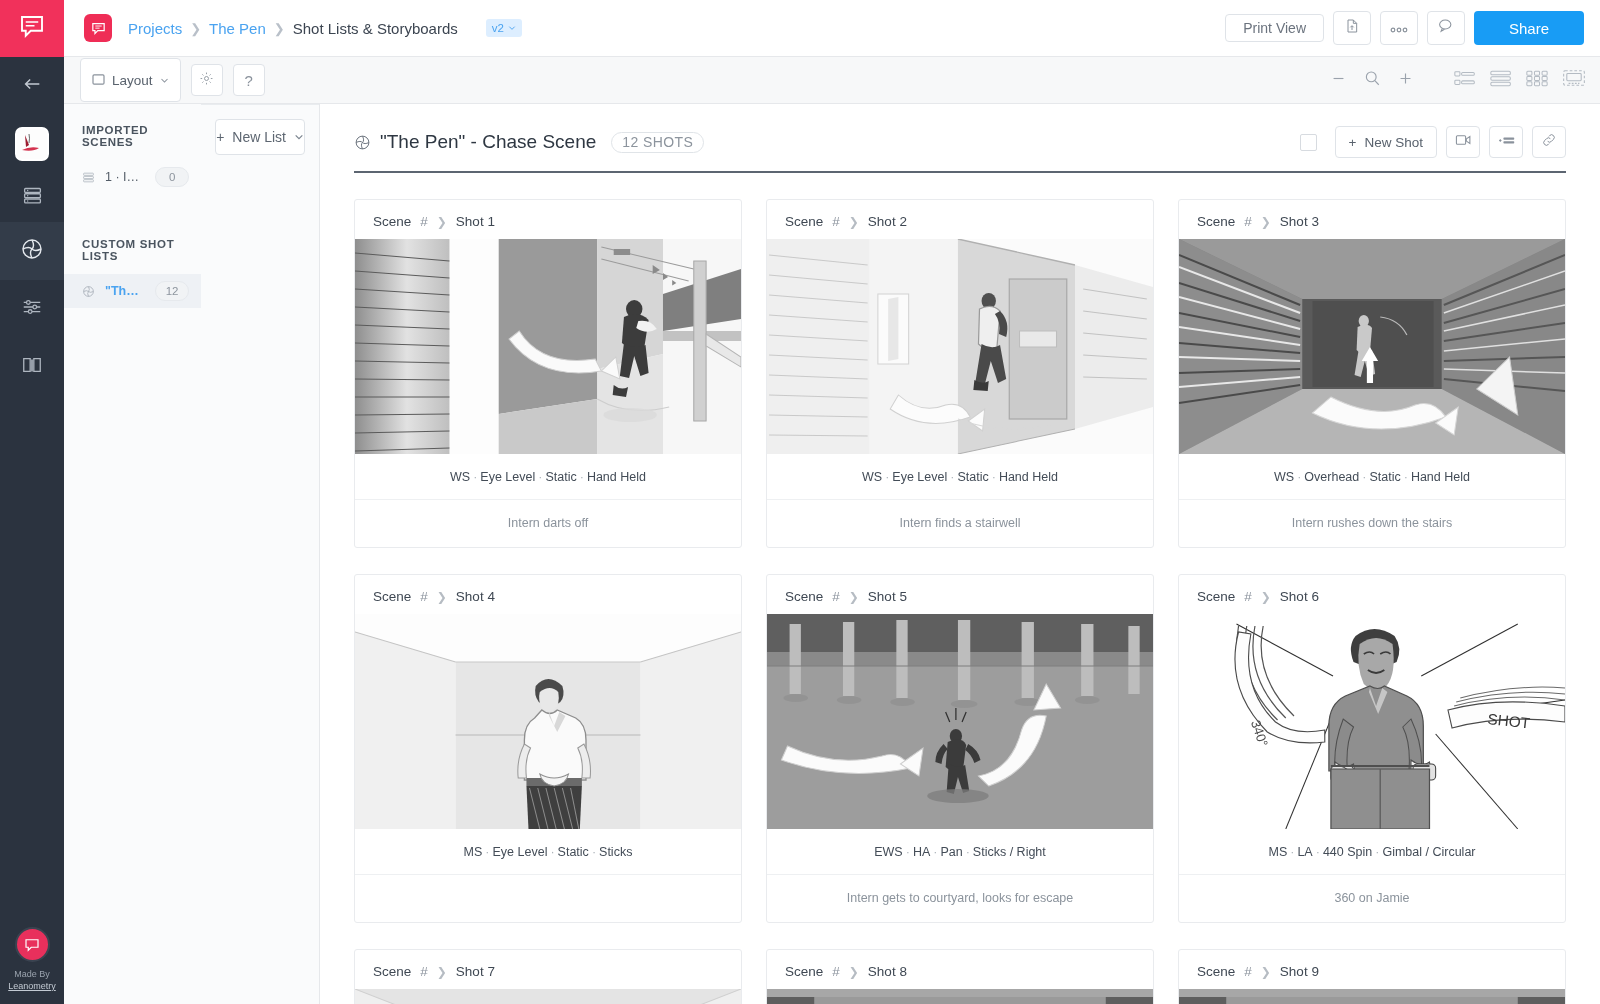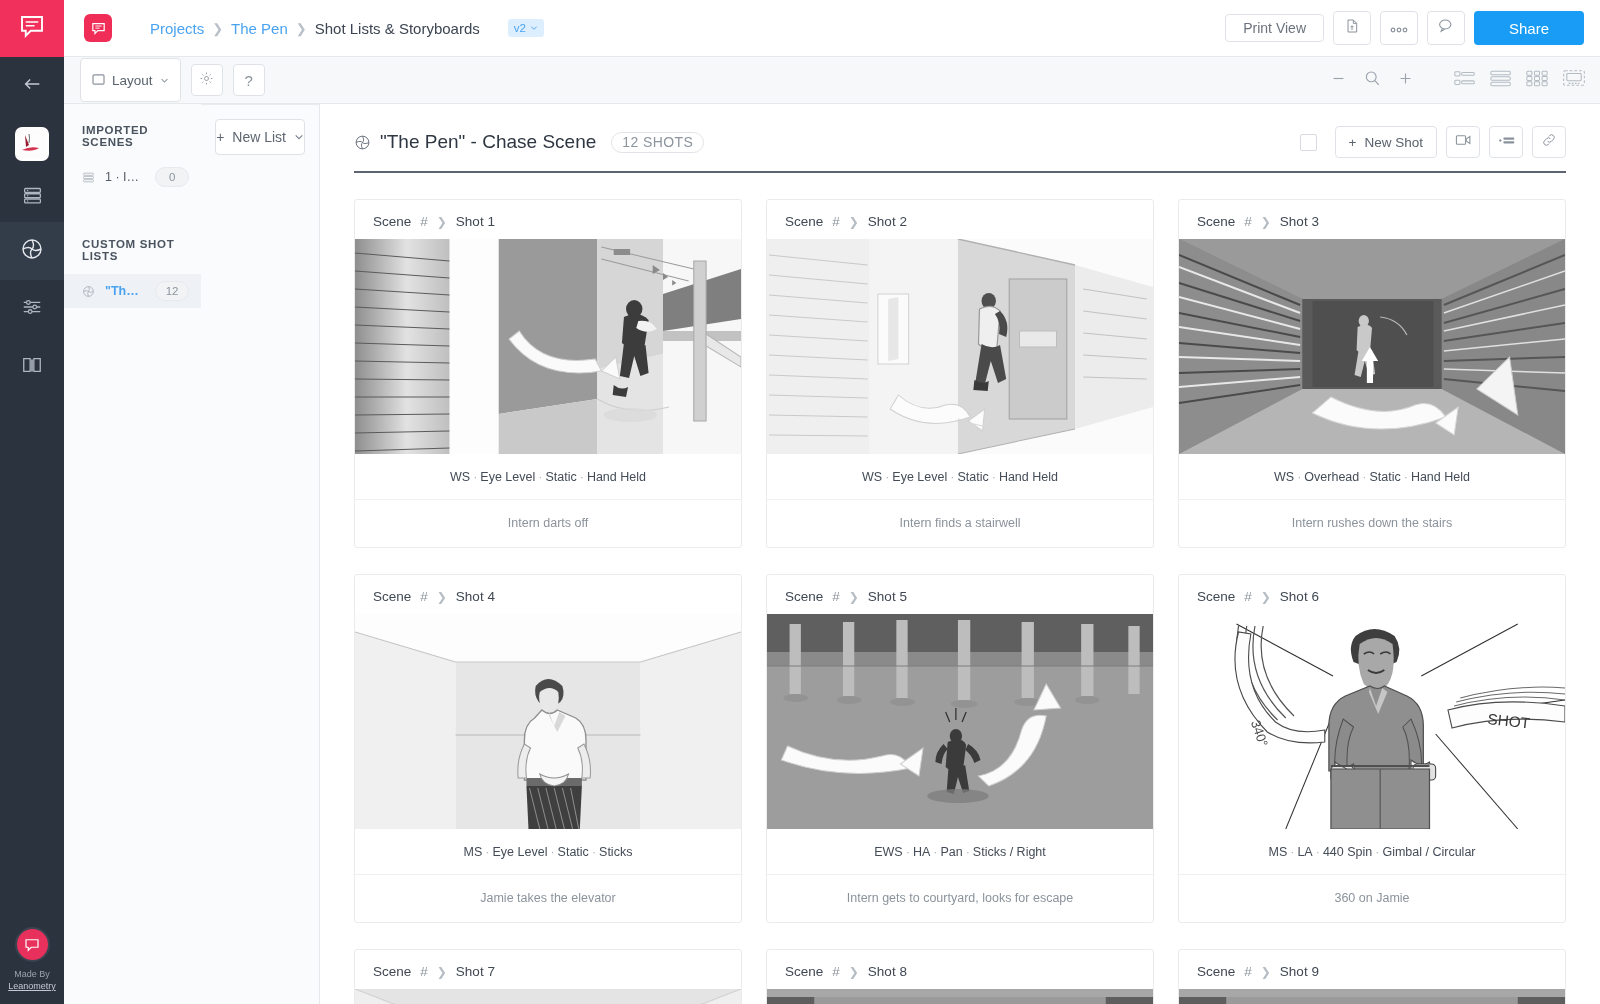--- a/index.html
+++ b/index.html
@@ -51,21 +51,21 @@
   }
   .made-by .lean { text-decoration: underline; color: #c3cad3; }
 
   
   .rest { flex: 1; display: flex; flex-direction: column; height: 1004px; }
 
   
   .topbar {
     height: 57px; flex: 0 0 57px; background: #fff;
     border-bottom: 1px solid #e6e8eb;
-    display: flex; align-items: center; padding: 0 16px 0 20px; gap: 22px;
+    display: flex; align-items: center; padding: 0 16px 0 20px;
   }
   .proj-logo {
     width: 28px; height: 28px; border-radius: 6px; background: #ef2d56;
     display: flex; align-items: center; justify-content: center;
     flex: 0 0 28px; margin-right: 16px;
   }
   .crumbs { display: flex; align-items: center; font-size: 15px; color: #3c4551; gap: 8px; }
   .crumb-link { color: #4aa3f0; }
   .crumb-sep { color: #b9c0c9; font-size: 13px; }
   .crumb-current { color: #3c4551; }
@@ -739,21 +739,20 @@
                       <path d="M202 174 l10 41"></path>
                       <path d="M210 174 l8 41"></path>
                   </g>
                   <path d="M180 160 q14 8 28 0 q-2 10 -14 12 q-12 -2 -14 -12z" fill="#f4f4f4" stroke="#8e8e8e"></path>
                 </g>
               </svg>
             </div>
             <div class="meta">
               <span>MS</span><span class="dot">·</span><span>Eye Level</span><span class="dot">·</span><span>Static</span><span class="dot">·</span><span>Sticks</span>
             </div>
-            <div class="desc">Jamie takes the elevator</div>
           </div>
 
           <div class="card">
             <div class="card-head">
               <span class="ch-scene">Scene</span>
               <span class="ch-hash">#</span>
               <span class="ch-sep">❯</span>
               <span class="ch-shot">Shot 5</span>
             </div>
             <div class="thumb">

